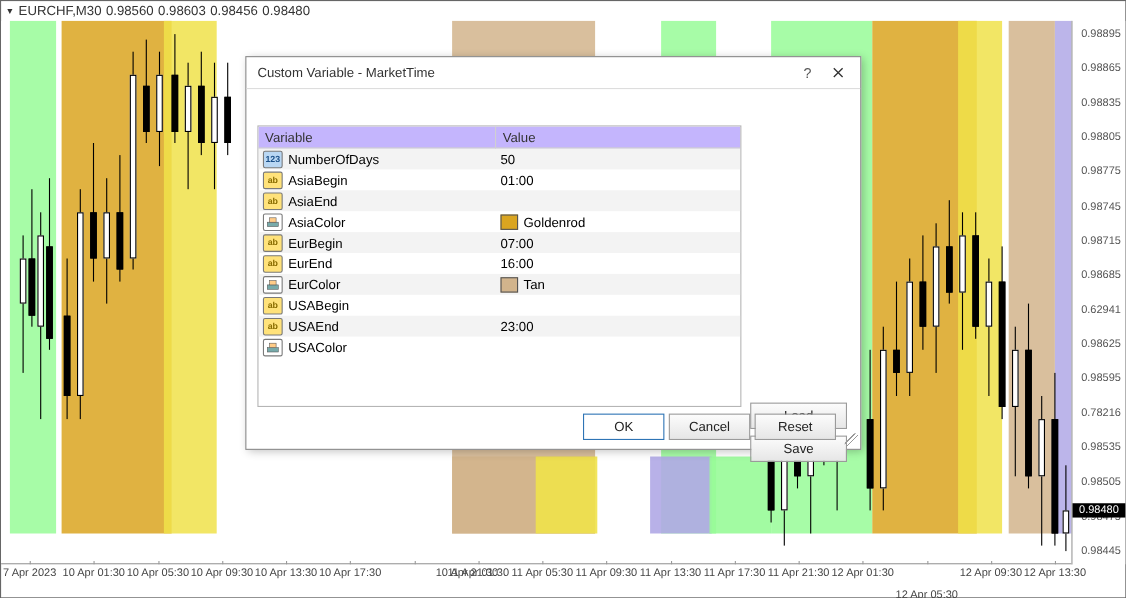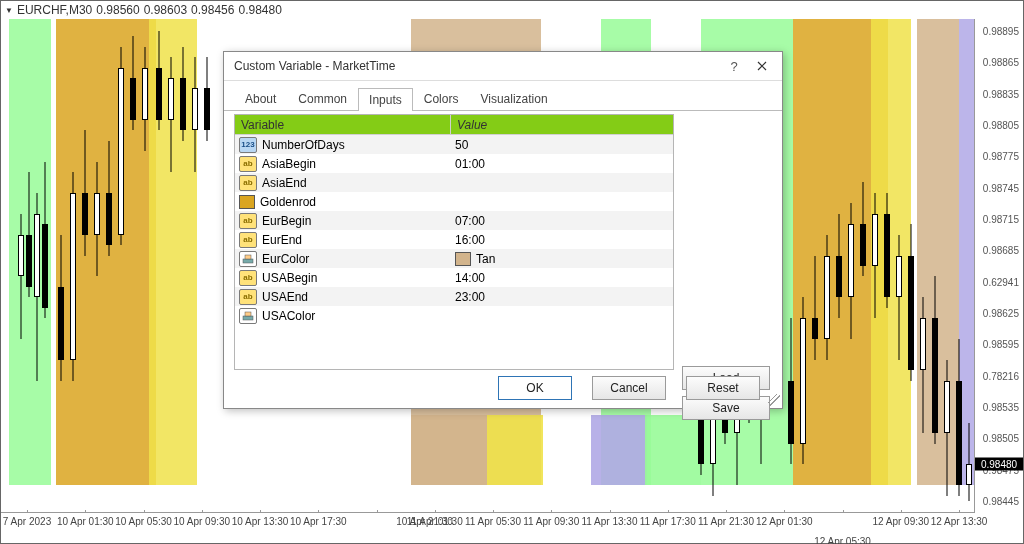--- a/index.html
+++ b/index.html
@@ -22,35 +22,35 @@
   
   .dialog{position:absolute;left:222px;top:50px;width:558px;height:356px;background:#fff;border:1px solid #888;box-shadow:2px 2px 8px rgba(0,0,0,.25);}
   .titlebar{height:28px;display:flex;align-items:center;padding:0 6px 0 10px;font-size:12px;color:#333;border-bottom:1px solid #ddd;}
   .title-spacer{flex:1;}
   .winbtn{width:28px;height:22px;display:flex;align-items:center;justify-content:center;color:#555;font-size:13px;}
   .tabs{display:flex;padding:6px 10px 0 10px;gap:0;border-bottom:1px solid #bbb;}
   .tab{padding:4px 10px;border:1px solid transparent;border-bottom:none;color:#444;background:transparent;}
   .tab.active{border-color:#bbb;background:#fff;position:relative;top:1px;}
   .panel{position:absolute;left:10px;top:62px;width:440px;height:254px;}
   .grid{border:1px solid #b5b5b5;height:254px;background:#fff;overflow:hidden;}
-  .ghdr{display:flex;height:20px;background:#84cc16;color:#333;font-weight:400;}
+  .ghdr{display:flex;height:20px;background:#c4b5fd;color:#333;font-weight:400;}
   .ghdr .c0{width:216px;border-right:1px solid #d0d0d0;border-bottom:1px solid #d0d0d0;padding:3px 6px;box-sizing:border-box;}
-  .ghdr .c1{flex:1;border-bottom:1px solid #d0d0d0;padding:3px 6px;box-sizing:border-box;font-style:italic;}
+  .ghdr .c1{flex:1;border-bottom:1px solid #d0d0d0;padding:3px 6px;box-sizing:border-box;}
   .grow{display:flex;height:19px;align-items:center;}
   .grow:nth-child(odd){background:#f3f3f3;}
   .grow .c0{width:216px;display:flex;align-items:center;gap:5px;padding:2px 4px;box-sizing:border-box;}
   .grow .c1{flex:1;display:flex;align-items:center;gap:5px;padding:0 4px;box-sizing:border-box;}
   .tico{width:16px;height:14px;border:1px solid #7a7a7a;border-radius:2px;display:flex;align-items:center;justify-content:center;font-size:8px;font-weight:bold;}
   .tico.num{background:#b9d7f3;color:#1a4f88;}
   .tico.str{background:#ffe27a;color:#8a6d00;}
   .tico.col{background:#fff;}
   .cswatch{width:14px;height:12px;border:1px solid #555;}
   .sidebtns{position:absolute;right:12px;top:314px;width:88px;display:flex;flex-direction:column;gap:6px;}
   .btn{height:22px;border:1px solid #9a9a9a;background:linear-gradient(#fcfcfc,#e6e6e6);display:flex;align-items:center;justify-content:center;font-size:12px;color:#222;}
-  .dlg-footer{position:absolute;left:0;right:0;bottom:8px;display:flex;justify-content:flex-end;gap:20px;padding-right:22px;margin-left:42px;}
+  .dlg-footer{position:absolute;left:0;right:0;bottom:8px;display:flex;justify-content:flex-end;gap:4px;padding-right:22px;margin-left:42px;}
   .dlg-footer .btn{width:72px;}
   .btn.primary{border:1px solid #2e74b5;background:#fff;}
   .resize{position:absolute;right:2px;bottom:2px;width:12px;height:12px;background:
     linear-gradient(135deg,transparent 0 6px,#999 6px 7px,transparent 7px 9px,#999 9px 10px,transparent 10px);}
   
   .candle{position:absolute;}
   .candle .wick{position:absolute;left:50%;width:1px;background:#000;transform:translateX(-50%);}
   .candle .body{position:absolute;left:0;right:0;border:1px solid #000;box-sizing:border-box;}
   .candle.up .body{background:#fff;}
   .candle.down .body{background:#000;}
@@ -302,27 +302,20 @@
     <div class="titlebar">
       <span>Custom Variable - MarketTime</span>
       <div class="title-spacer"></div>
       <div class="winbtn">?</div>
       <div class="winbtn">
         <svg width="10" height="10" viewBox="0 0 10 10">
             <path d="M1 1 L9 9 M9 1 L1 9" stroke="#333" stroke-width="1.2"></path>
           </svg>
       </div>
     </div>
-    <div class="tabs" id="tabs">
-        <div class="tab">About</div>
-        <div class="tab">Common</div>
-        <div class="tab active">Inputs</div>
-        <div class="tab">Colors</div>
-        <div class="tab">Visualization</div>
-      </div>
 
     <div class="panel">
       <div class="grid">
         <div class="ghdr">
           <div class="c0">Variable</div>
           <div class="c1">Value</div>
         </div>
         <div id="gridbody">
             <div class="grow">
               <div class="c0">
@@ -342,20 +335,29 @@
                 <span>01:00</span>
               </div>
             </div>
             <div class="grow">
               <div class="c0">
                 <div class="tico str">ab</div>
                 <span>AsiaEnd</span>
               </div>
             </div>
             <div class="grow">
+              <div class="c0">
+                <div class="tico col">
+                  <svg width="12" height="10">
+                    <rect x="1" y="5" width="10" height="4" fill="#7aa" stroke="#555" stroke-width="0.5"></rect>
+                    <rect x="3" y="1" width="6" height="4" fill="#fc8" stroke="#555" stroke-width="0.5"></rect>
+                  </svg>
+                </div>
+                <span>AsiaColor</span>
+              </div>
               <div class="c1">
                 <div class="cswatch" style="background: rgb(218, 165, 32);"></div>
                 <span>Goldenrod</span>
               </div>
             </div>
             <div class="grow">
               <div class="c0">
                 <div class="tico str">ab</div>
                 <span>EurBegin</span>
               </div>
@@ -385,23 +387,20 @@
               <div class="c1">
                 <div class="cswatch" style="background: rgb(210, 180, 140);"></div>
                 <span>Tan</span>
               </div>
             </div>
             <div class="grow">
               <div class="c0">
                 <div class="tico str">ab</div>
                 <span>USABegin</span>
               </div>
-              <div class="c1">
-                <span>14:00</span>
-              </div>
             </div>
             <div class="grow">
               <div class="c0">
                 <div class="tico str">ab</div>
                 <span>USAEnd</span>
               </div>
               <div class="c1">
                 <span>23:00</span>
               </div>
             </div>

